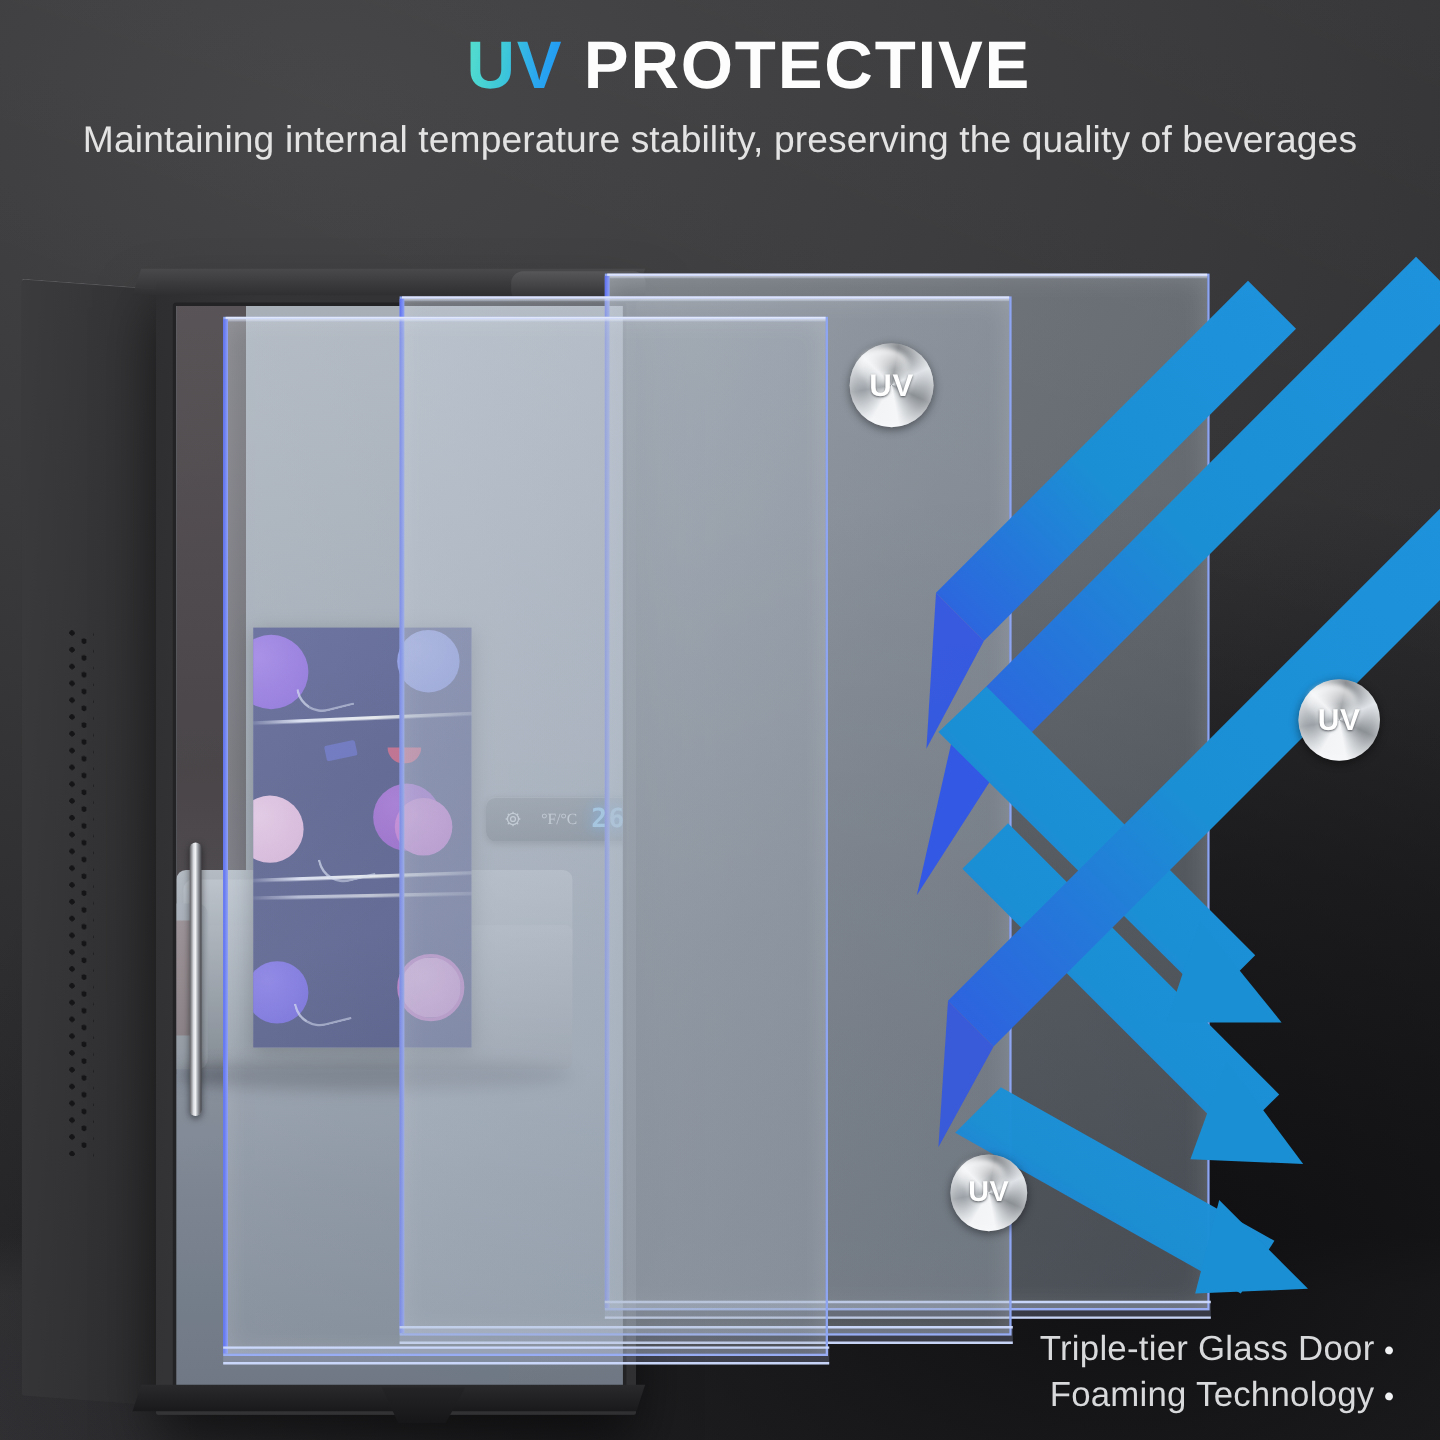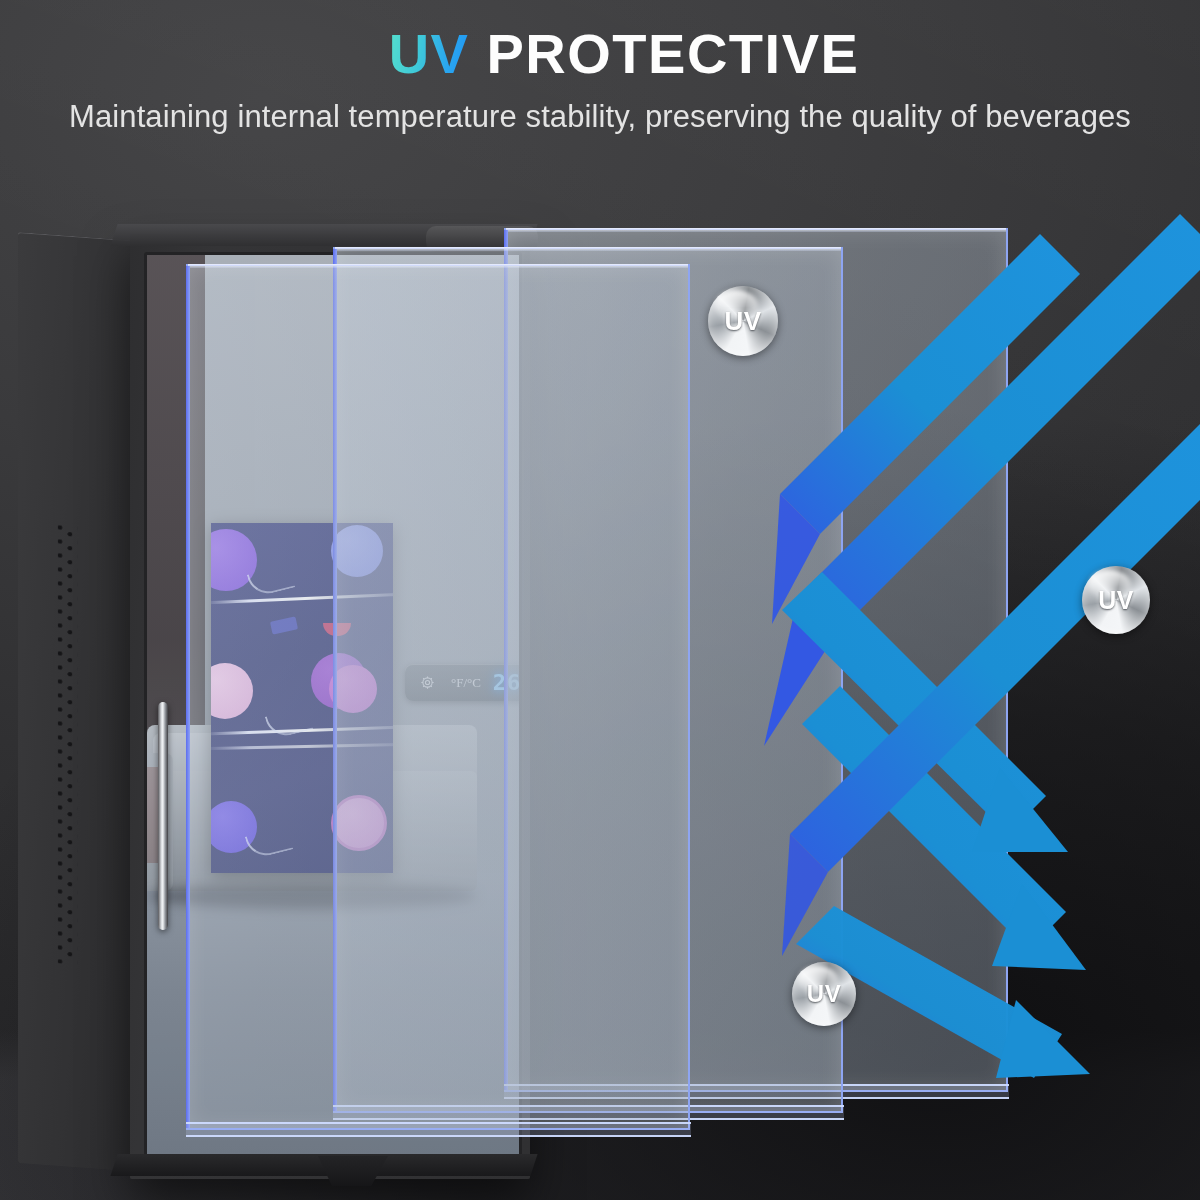--- a/index.html
+++ b/index.html
@@ -281,14 +281,22 @@
     <span class="gloss"></span>
     <span class="txt" style="font-size:25px;">UV</span>
   </div>
 
   <div class="uvb" style="left:792px;top:962px;width:64px;height:64px;">
     <span class="ring"></span>
     <span class="gloss"></span>
     <span class="txt" style="font-size:24px;">UV</span>
   </div>
 
+  <div class="footer">
+    <div class="f-line">
+      <span>Triple-tier Glass Door</span><span class="bullet">•</span>
+    </div>
+    <div class="f-line">
+      <span>Foaming Technology</span><span class="bullet">•</span>
+    </div>
+  </div>
 
 </div>
 
 </body></html>

